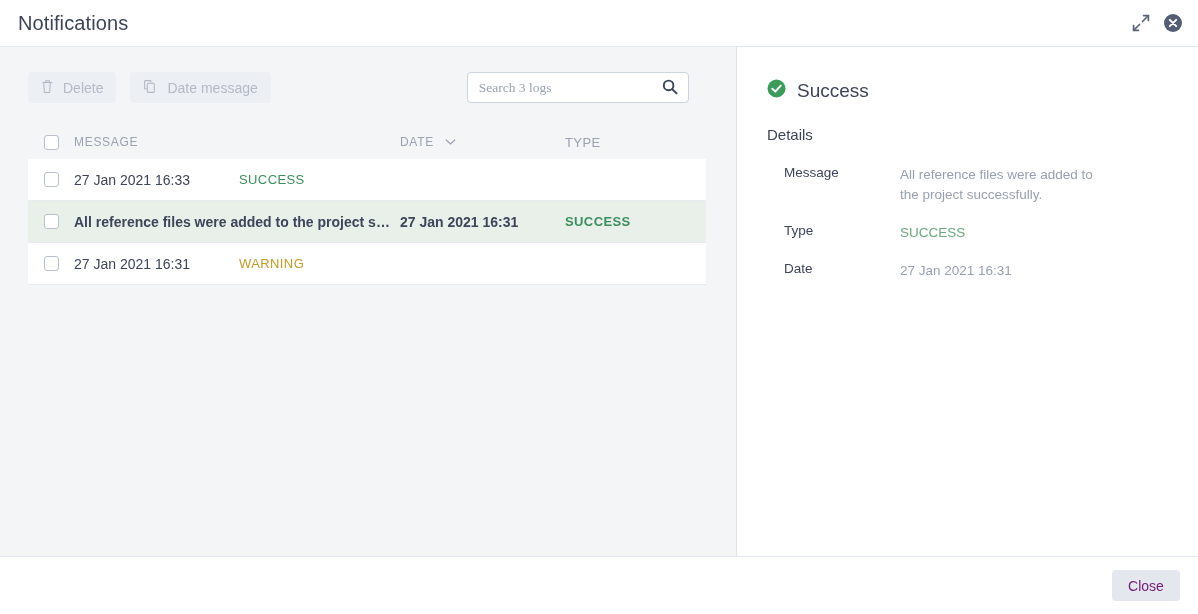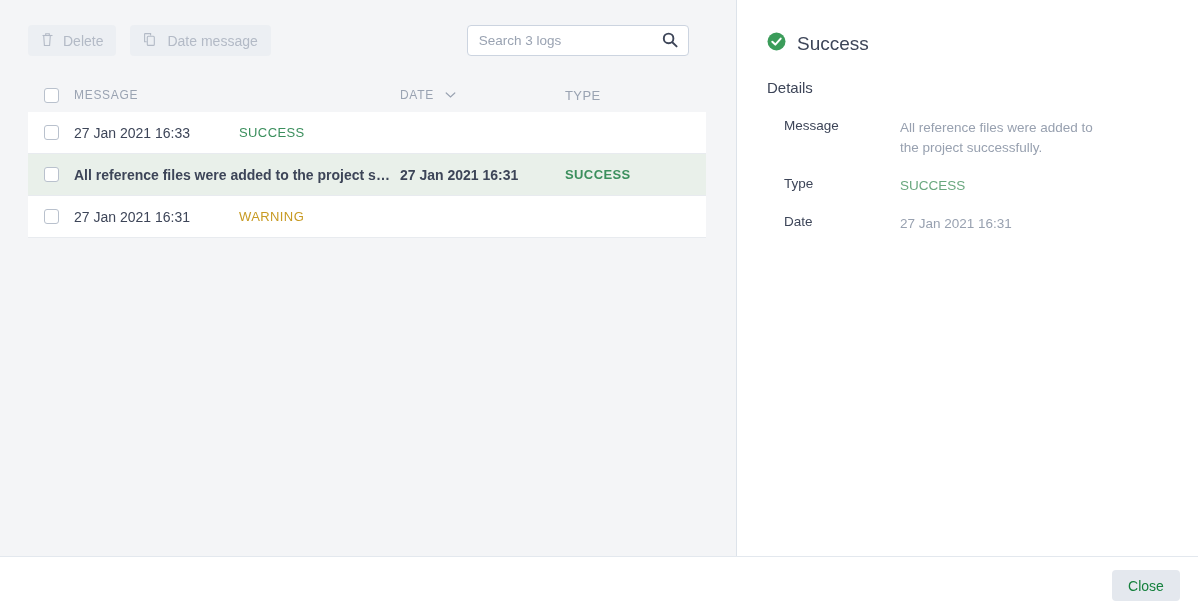--- a/index.html
+++ b/index.html
@@ -104,21 +104,21 @@
   }
   .search-box {
     width: 222px;
     height: 31px;
     box-sizing: border-box;
     border: 1px solid #ccd4e0;
     border-radius: 4px;
     background: #ffffff;
     padding: 0 34px 0 11px;
     font-size: 13.5px;
-    font-family: Liberation Sans, sans-serif;
+    font-family: Liberation Serif, serif;
     color: #8b5cf6;
     outline: none;
   }
   .search-box::placeholder { color: #9aa3b2; }
   .search-icon {
     position: absolute;
     right: 10px;
     top: 6px;
     cursor: pointer;
   }
@@ -230,31 +230,52 @@
     padding-right: 18px;
     box-sizing: border-box;
   }
   .close-btn {
     min-width: 68px;
     height: 31px;
     padding: 0 16px;
     background: #e4e8ee;
     border: none;
     border-radius: 4px;
-    color: #15803d;
+    color: #701a75;
     font-size: 14px;
     font-family: "Liberation Sans", sans-serif;
     cursor: pointer;
   }
 </style>
 </head>
 <body>
 
 <div class="window">
 
+  <div class="titlebar">
+    <div class="title">Notifications</div>
+    <div class="titlebar-actions">
+      <div class="icon-btn">
+        <svg width="20" height="20" viewBox="0 0 20 20">
+          <g stroke="#5a6379" stroke-width="1.7" stroke-linecap="round" fill="none">
+            <path d="M11.5 8.5 L17 3"></path>
+            <path d="M12.6 2.6 H17.4 V7.4"></path>
+            <path d="M8.5 11.5 L3 17"></path>
+            <path d="M7.4 17.4 H2.6 V12.6"></path>
+          </g>
+        </svg>
+      </div>
+      <div class="icon-btn">
+        <svg width="20" height="20" viewBox="0 0 20 20">
+          <circle cx="10" cy="10" r="9" fill="#545d73"></circle>
+          <path d="M6.8 6.8 L13.2 13.2 M13.2 6.8 L6.8 13.2" stroke="#ffffff" stroke-width="1.9" stroke-linecap="round"></path>
+        </svg>
+      </div>
+    </div>
+  </div>
 
   <div class="content">
 
     <div class="left-pane">
 
       <div class="toolbar">
         <button class="tool-btn">
           <span>
             <svg width="13" height="15" viewBox="0 0 13 15">
               <g stroke="#b3bac6" stroke-width="1.1" fill="none">

